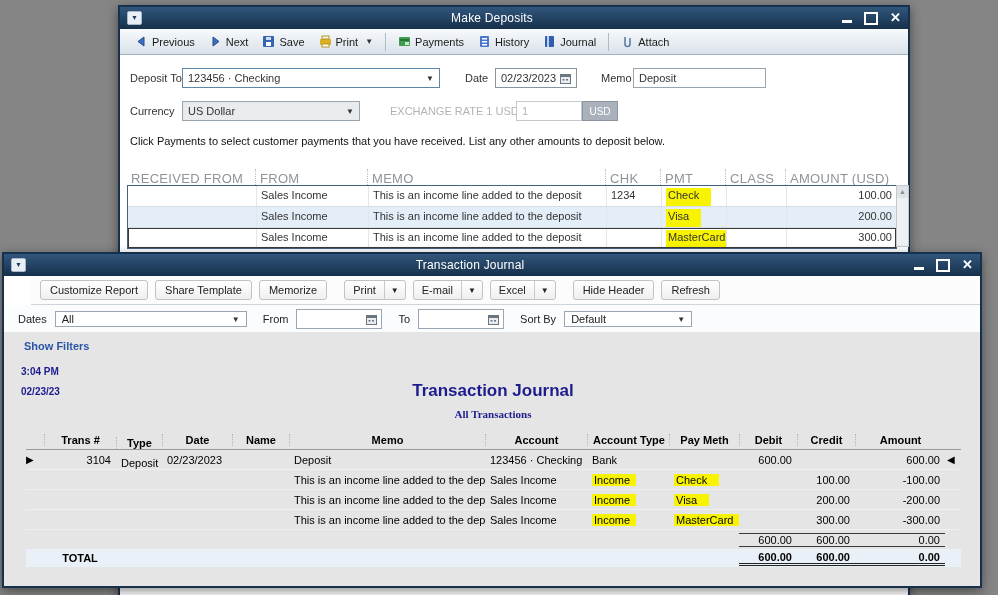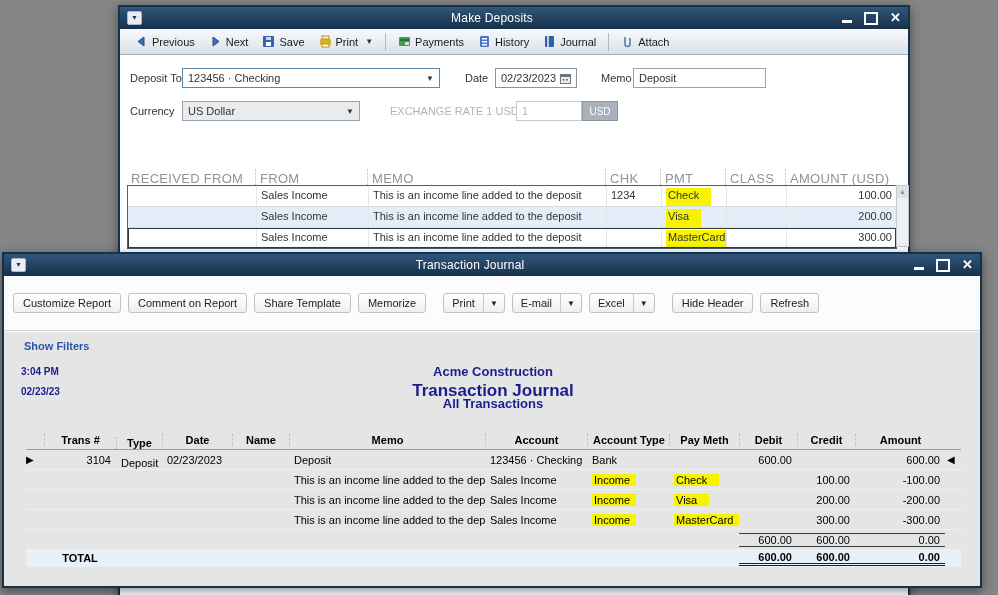--- a/index.html
+++ b/index.html
@@ -46,21 +46,21 @@
   .md-cell:first-child{border-left:none;}
   .c1{width:128px}.c2{width:112px}.c3{width:238px}.c4{width:55px}.c5{width:65px}.c6{width:60px}
   .c7{width:110px;text-align:right;}
   .hl{background:#f8f300;padding:1px 12px 10px 2px;}
   .hl-tight{background:#f8f300;padding:1px 6px 1px 2px;}
   .vscroll{position:absolute;left:776px;top:130px;width:13px;height:62px;background:#eef0f2;
            border:1px solid #c3c9cf;box-sizing:border-box;}
   .vs-up{height:12px;background:#dfe3e7;color:#8a9096;font-size:7px;text-align:center;line-height:12px;}
   
   .tj-toolbar{height:28px;background:#fcfcfc;border-bottom:1px solid #cfd4d9;display:flex;
-              align-items:center;gap:7px;padding:13px 9px;}
+              align-items:center;gap:7px;padding:0 9px;margin-left:27px;}
   .rbtn{border:1px solid #c2c2c2;border-radius:3px;background:linear-gradient(#ffffff,#efefef);
         padding:3px 9px;font-size:11px;color:#222;white-space:nowrap;}
   .rbtn.split{display:flex;padding:0;}
   .rbtn.split .lbl{padding:3px 8px;border-right:1px solid #c9c9c9;}
   .rbtn.split .arr{padding:3px 6px;font-size:8px;display:flex;align-items:center;}
   .tj-filter{height:28px;background:#fbfcfd;border-bottom:1px solid #e2e2e2;display:flex;
              align-items:center;font-size:11px;color:#222;padding:0 14px;gap:8px;}
   .fcombo{height:16px;border:1px solid #9aa7b2;background:#fff;display:flex;align-items:center;
           justify-content:space-between;padding:0 6px;box-sizing:border-box;}
   .fdate{height:20px;border:1px solid #9aa7b2;background:#fff;display:flex;align-items:center;
@@ -199,20 +199,21 @@
         <span>US Dollar</span>
         <span class="dd">▼</span>
       </span>
       <span class="fld-label dim" style="left:270px;top:50px;">EXCHANGE RATE 1 USD =</span>
       <span class="inputbox dim" style="left:396px;top:46px;width:66px;border-color:#c3c9cf;">
         <span>1</span>
       </span>
       <span class="usd-btn" style="left:462px;top:46px;width:36px;">
         <span>USD</span>
       </span>
+      <div class="md-instruction">Click Payments to select customer payments that you have received. List any other amounts to deposit below.</div>
 
       <div class="md-table-head">
         <span class="c1">RECEIVED FROM</span>
         <span class="c2">FROM ACCOUNT</span>
         <span class="c3">MEMO</span>
         <span class="c4">CHK NO.</span>
         <span class="c5">PMT METH.</span>
         <span class="c6">CLASS</span>
         <span class="c7" style="text-align:left;">AMOUNT (USD)</span>
       </div>
@@ -256,21 +257,20 @@
       <span class="win-icon">▼</span>
       <span class="title">Transaction Journal</span>
       <span class="win-controls">
         <span class="wc-min"></span>
         <span class="wc-max"></span>
         <span class="wc-close">✕</span>
       </span>
     </div>
     <div class="tj-toolbar">
       <span class="rbtn">Customize Report</span>
-      <span class="rbtn">Comment on Report</span>
       <span class="rbtn">Share Template</span>
       <span class="rbtn">Memorize</span>
       <span class="rbtn split" style="margin-left:10px;">
         <span class="lbl">Print</span>
         <span class="arr">▼</span>
       </span>
       <span class="rbtn split">
         <span class="lbl">E-mail</span>
         <span class="arr">▼</span>
       </span>
@@ -308,23 +308,22 @@
       <span style="margin-left:8px;">Sort By</span>
       <span class="fcombo" style="width:128px;">
         <span>Default</span>
         <span class="dd">▼</span>
       </span>
     </div>
     <div class="tj-body">
       <span class="show-filters">Show Filters</span>
       <span class="rpt-time" style="top:34px;">3:04 PM</span>
       <span class="rpt-time" style="top:54px;">02/23/23</span>
-      <div class="rpt-center" style="top:32px;font-size:13px;">Acme Construction</div>
       <div class="rpt-center" style="top:49px;font-size:17px;">Transaction Journal</div>
-      <div class="rpt-center" style="top:64px;font-size:13px;">All Transactions</div>
+      <div class="rpt-center" style="top:76px;font-size:11px;font-family:Liberation Serif, serif;">All Transactions</div>
 
       <div class="jtable">
         <div class="jrow jhead">
           <span class="jc ja"></span>
           <span class="jc jc1">Trans #</span>
           <span class="jc jc2">Type</span>
           <span class="jc jc3">Date</span>
           <span class="jc jc4">Name</span>
           <span class="jc jc5" style="text-align:center;">Memo</span>
           <span class="jc jc6">Account</span>

